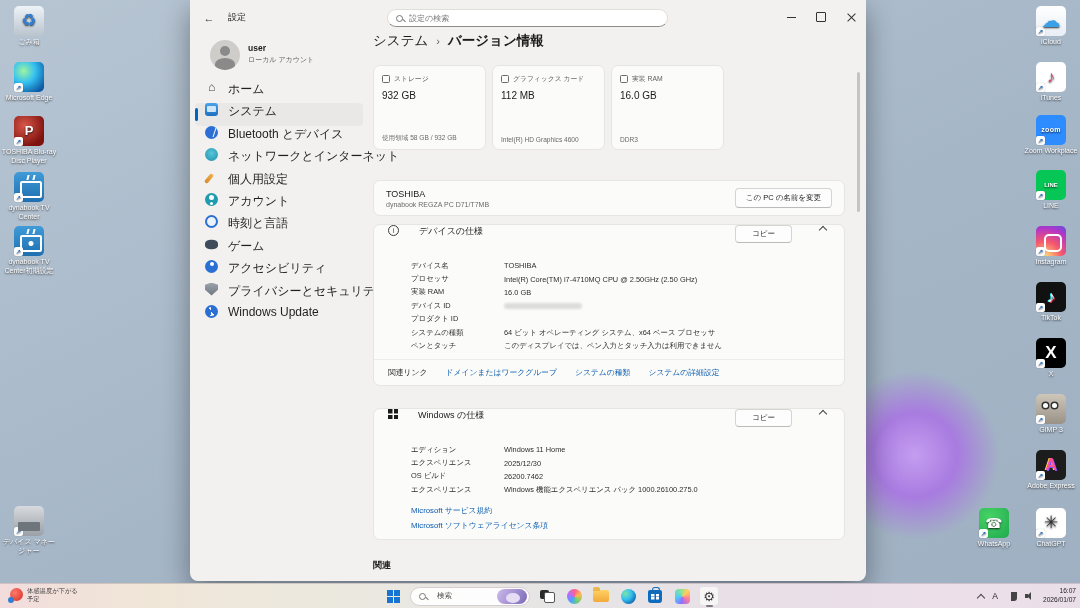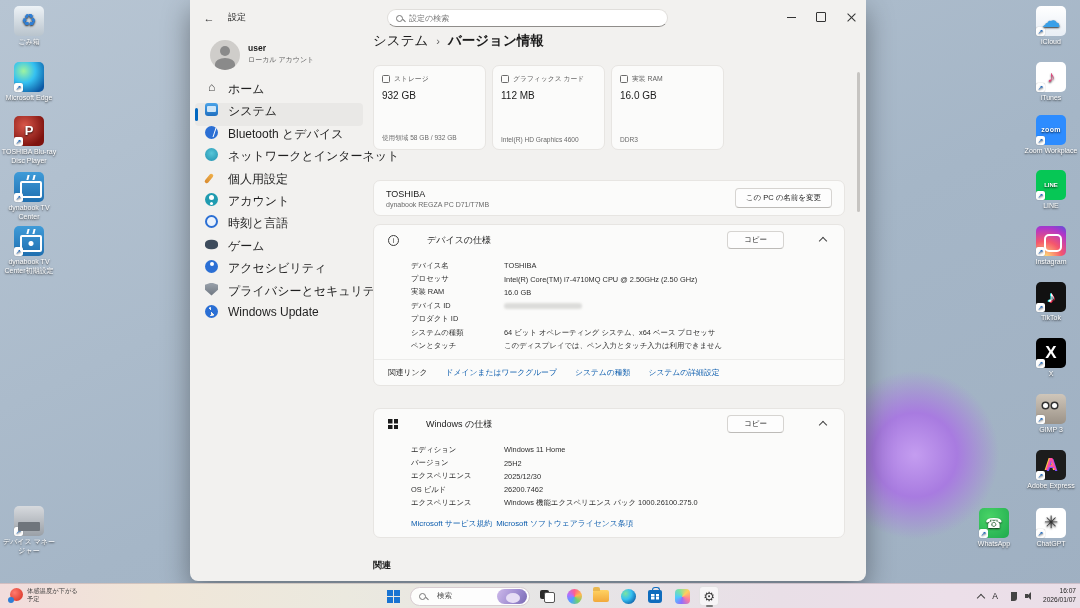--- a/index.html
+++ b/index.html
@@ -122,40 +122,40 @@
   .card .v.small{font-size:8.6px}
   .card .sub{position:absolute;left:8px;bottom:6px;font-size:6.6px;color:#6a6a6a;white-space:nowrap}
   .devbar{position:absolute;left:183px;top:180px;width:472px;height:36px;background:#fbfbfa;border:1px solid #e7e5e2;
     border-radius:7px;display:flex;align-items:center;padding:0 12px}
   .devbar .nm{font-size:9px;color:#1b1b1b}
   .devbar .md{font-size:7px;color:#6a6a6a;margin-top:2px}
   .btn{font-size:7.5px;color:#1b1b1b;background:#fdfdfd;border:1px solid #d6d4d1;border-bottom-color:#bdbbb8;
     border-radius:4px;padding:4px 10px;white-space:nowrap}
   .devbar .btn{margin-left:auto}
   .panel{position:absolute;left:183px;width:472px;background:#fbfbfa;border:1px solid #e7e5e2;border-radius:7px}
-  .phead{height:30px;display:flex;align-items:center;padding:0 14px;gap:28px}
+  .phead{height:30px;display:flex;align-items:flex-start;padding:0 14px;gap:20px}
   .ptitle{font-size:9px;color:#1b1b1b}
   .phead .btn{margin-left:auto;padding:3px 16px}
   .chev{width:6px;height:6px;border-left:1.3px solid #444;border-top:1.3px solid #444;transform:rotate(45deg);margin:2px 4px 0 8px}
   .info-i{width:11px;height:11px;border:1px solid #3b3b3b;border-radius:50%;font-size:7px;line-height:10px;text-align:center;color:#3b3b3b;flex:none}
   .info-i::before{content:"i"}
   .winlogo{width:10px;height:10px;flex:none;background:
     linear-gradient(#1b1b1b,#1b1b1b) 0 0/4.5px 4.5px no-repeat,
     linear-gradient(#1b1b1b,#1b1b1b) 5.5px 0/4.5px 4.5px no-repeat,
     linear-gradient(#1b1b1b,#1b1b1b) 0 5.5px/4.5px 4.5px no-repeat,
     linear-gradient(#1b1b1b,#1b1b1b) 5.5px 5.5px/4.5px 4.5px no-repeat}
   .rows{padding:4px 0 6px 37px}
   .srow{display:flex;height:13.4px;align-items:center;font-size:7.4px;color:#2e2e2e}
   .srow .l{width:93px;flex:none}
   .srow .v{color:#2e2e2e}
   .blurbar{width:78px;height:6px;border-radius:3px;background:#dcdcda;filter:blur(1.2px)}
   .pfoot{border-top:1px solid #ececea;height:26px;display:flex;align-items:center;padding:0 14px;gap:18px;font-size:7.8px}
   .pfoot .fl{color:#1b1b1b}
   a.lnk{color:#0b5cad;text-decoration-color:rgba(11,92,173,.45);cursor:pointer}
-  .mslinks{padding:2px 0 8px 37px;display:flex;flex-direction:row;gap:4px;font-size:7.8px}
+  .mslinks{padding:2px 0 8px 37px;display:flex;flex-direction:column;gap:4px;font-size:7.8px}
   .rel-head{position:absolute;left:183px;top:559px;font-size:9px;font-weight:bold;color:#1b1b1b}
   .sbar{position:absolute;right:6px;top:72px;width:3px;height:140px;background:#c6c4c1;border-radius:2px}
 
   
   .taskbar{position:absolute;left:0;top:583px;width:1080px;height:33px;
     background:linear-gradient(90deg,#f2dcdc 0%,#f0e6d8 14%,#ebe9df 32%,#e6e5e6 52%,#e9dfe7 72%,#ecdfe9 88%,#eadfe8 100%);
     border-top:1px solid rgba(120,100,110,.25)}
   .widget{position:absolute;left:6px;top:2px;display:flex;align-items:center;gap:4px;padding:1px 4px;border-radius:4px}
   .wico{width:13px;height:13px;border-radius:50%;background:radial-gradient(circle at 35% 35%,#ff7a6e,#d42c1e);position:relative;flex:none}
   .wico::after{content:"";position:absolute;left:-2px;bottom:-2px;width:6px;height:6px;border-radius:50%;background:#2f7fd6}
@@ -466,24 +466,20 @@
         <span class="ptitle">Windows の仕様</span>
         <button class="btn">コピー</button>
         <span class="chev"></span>
       </div>
       <div class="rows">
         <div class="srow">
             <span class="l">エディション</span>
             <span class="v">Windows 11 Home</span>
           </div>
         <div class="srow">
-            <span class="l">バージョン</span>
-            <span class="v">25H2</span>
-          </div>
-        <div class="srow">
             <span class="l">エクスペリエンス</span>
             <span class="v">2025/12/30</span>
           </div>
         <div class="srow">
             <span class="l">OS ビルド</span>
             <span class="v">26200.7462</span>
           </div>
         <div class="srow">
             <span class="l">エクスペリエンス</span>
             <span class="v">Windows 機能エクスペリエンス パック 1000.26100.275.0</span>

